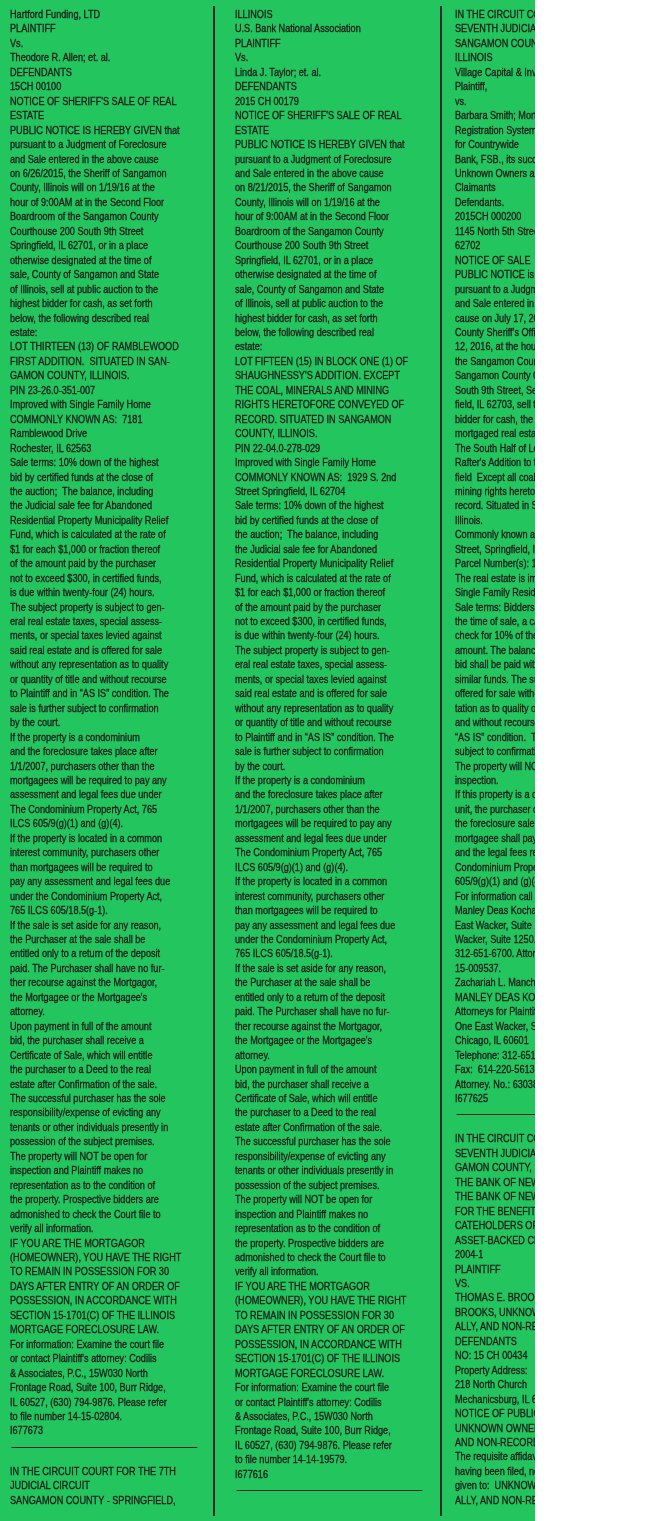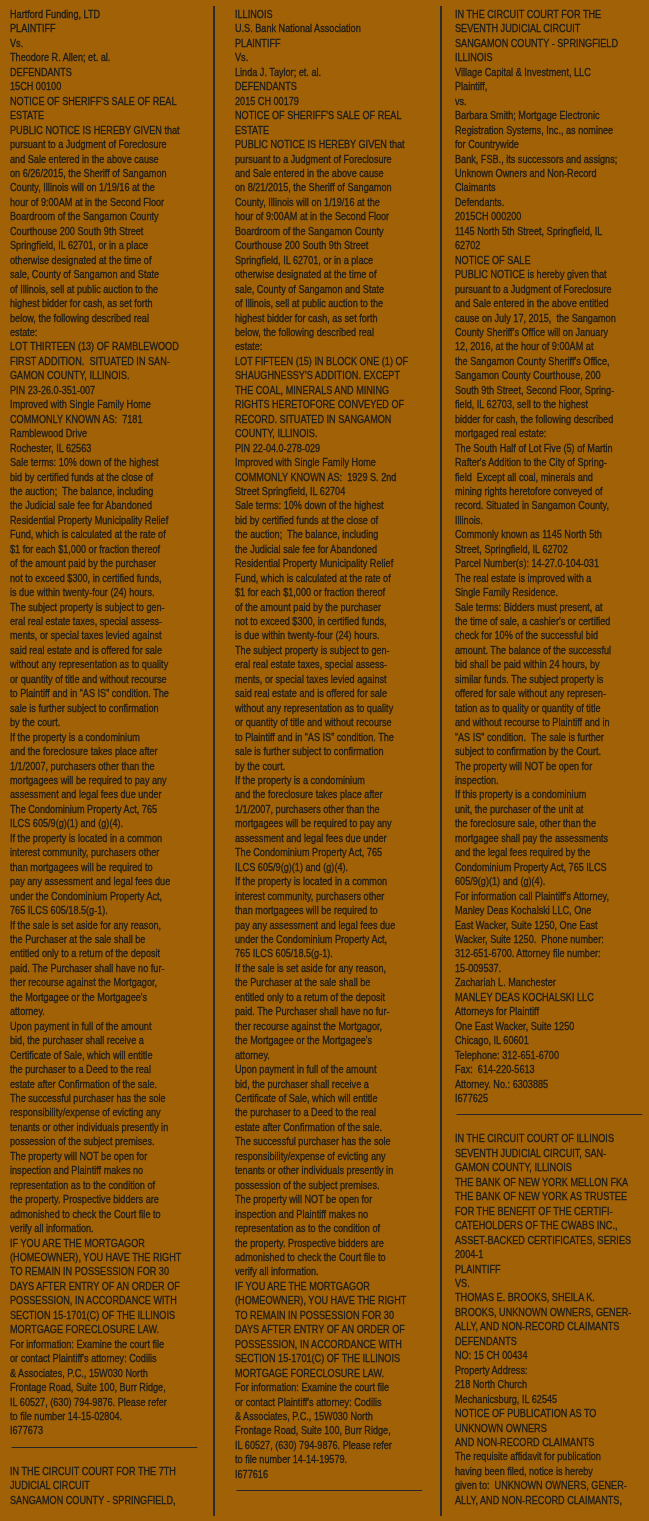--- a/index.html
+++ b/index.html
@@ -2,23 +2,23 @@
 <html><head>
 <meta charset="utf-8">
 <style>
   html, body {
     margin: 0;
     padding: 0;
     background: #ffffff;
   }
   .page {
     position: relative;
-    width: 649px;
+    width: 535px;
     height: 1521px;
-    background: #a16207;
+    background: #22c55e;
     overflow: hidden;
     font-family: "Liberation Sans", sans-serif;
     color: #1b1b1b;
   }
   .col {
     position: absolute;
     top: 7px;
     width: 246px;
     transform: scaleX(0.7805);
     transform-origin: top left;

